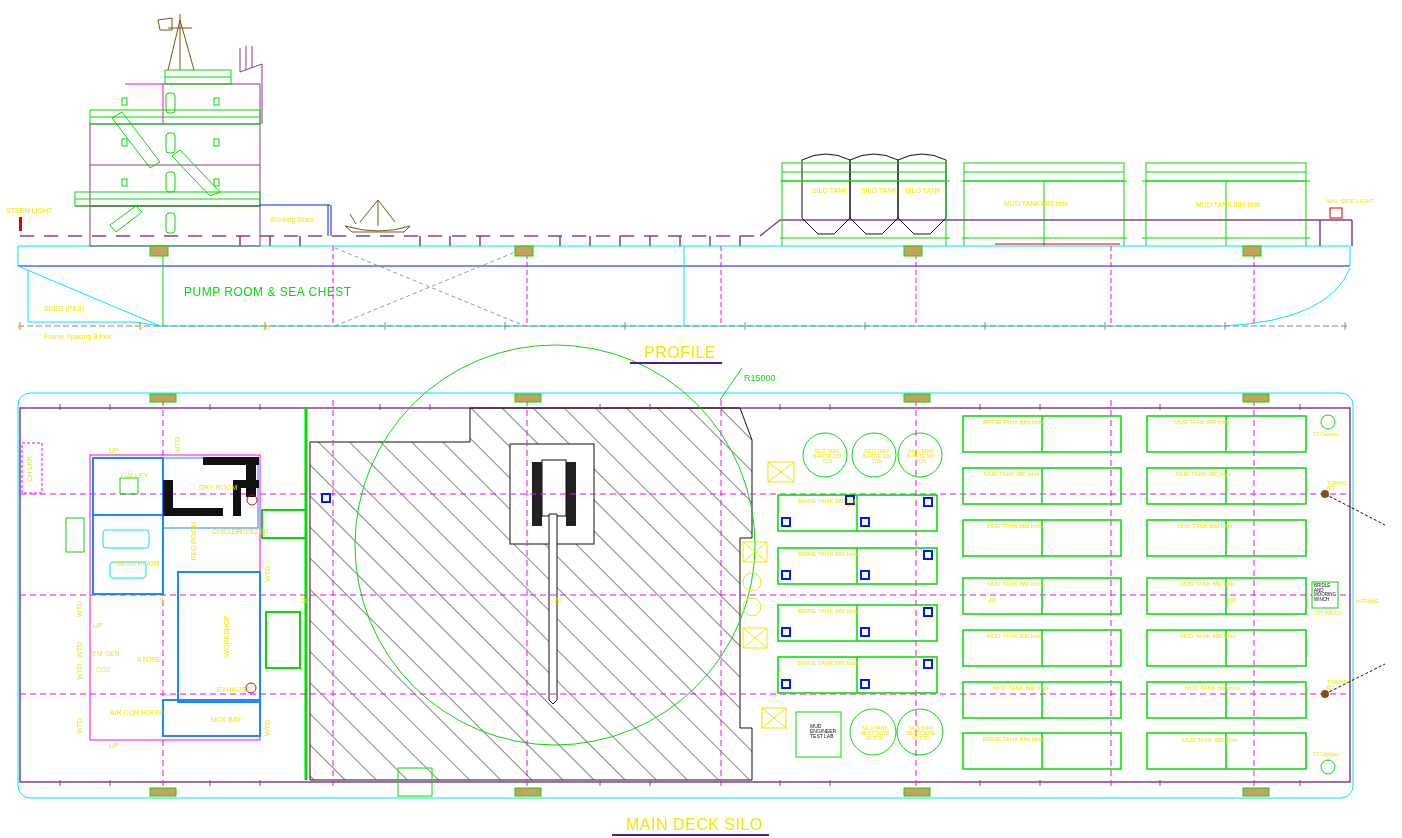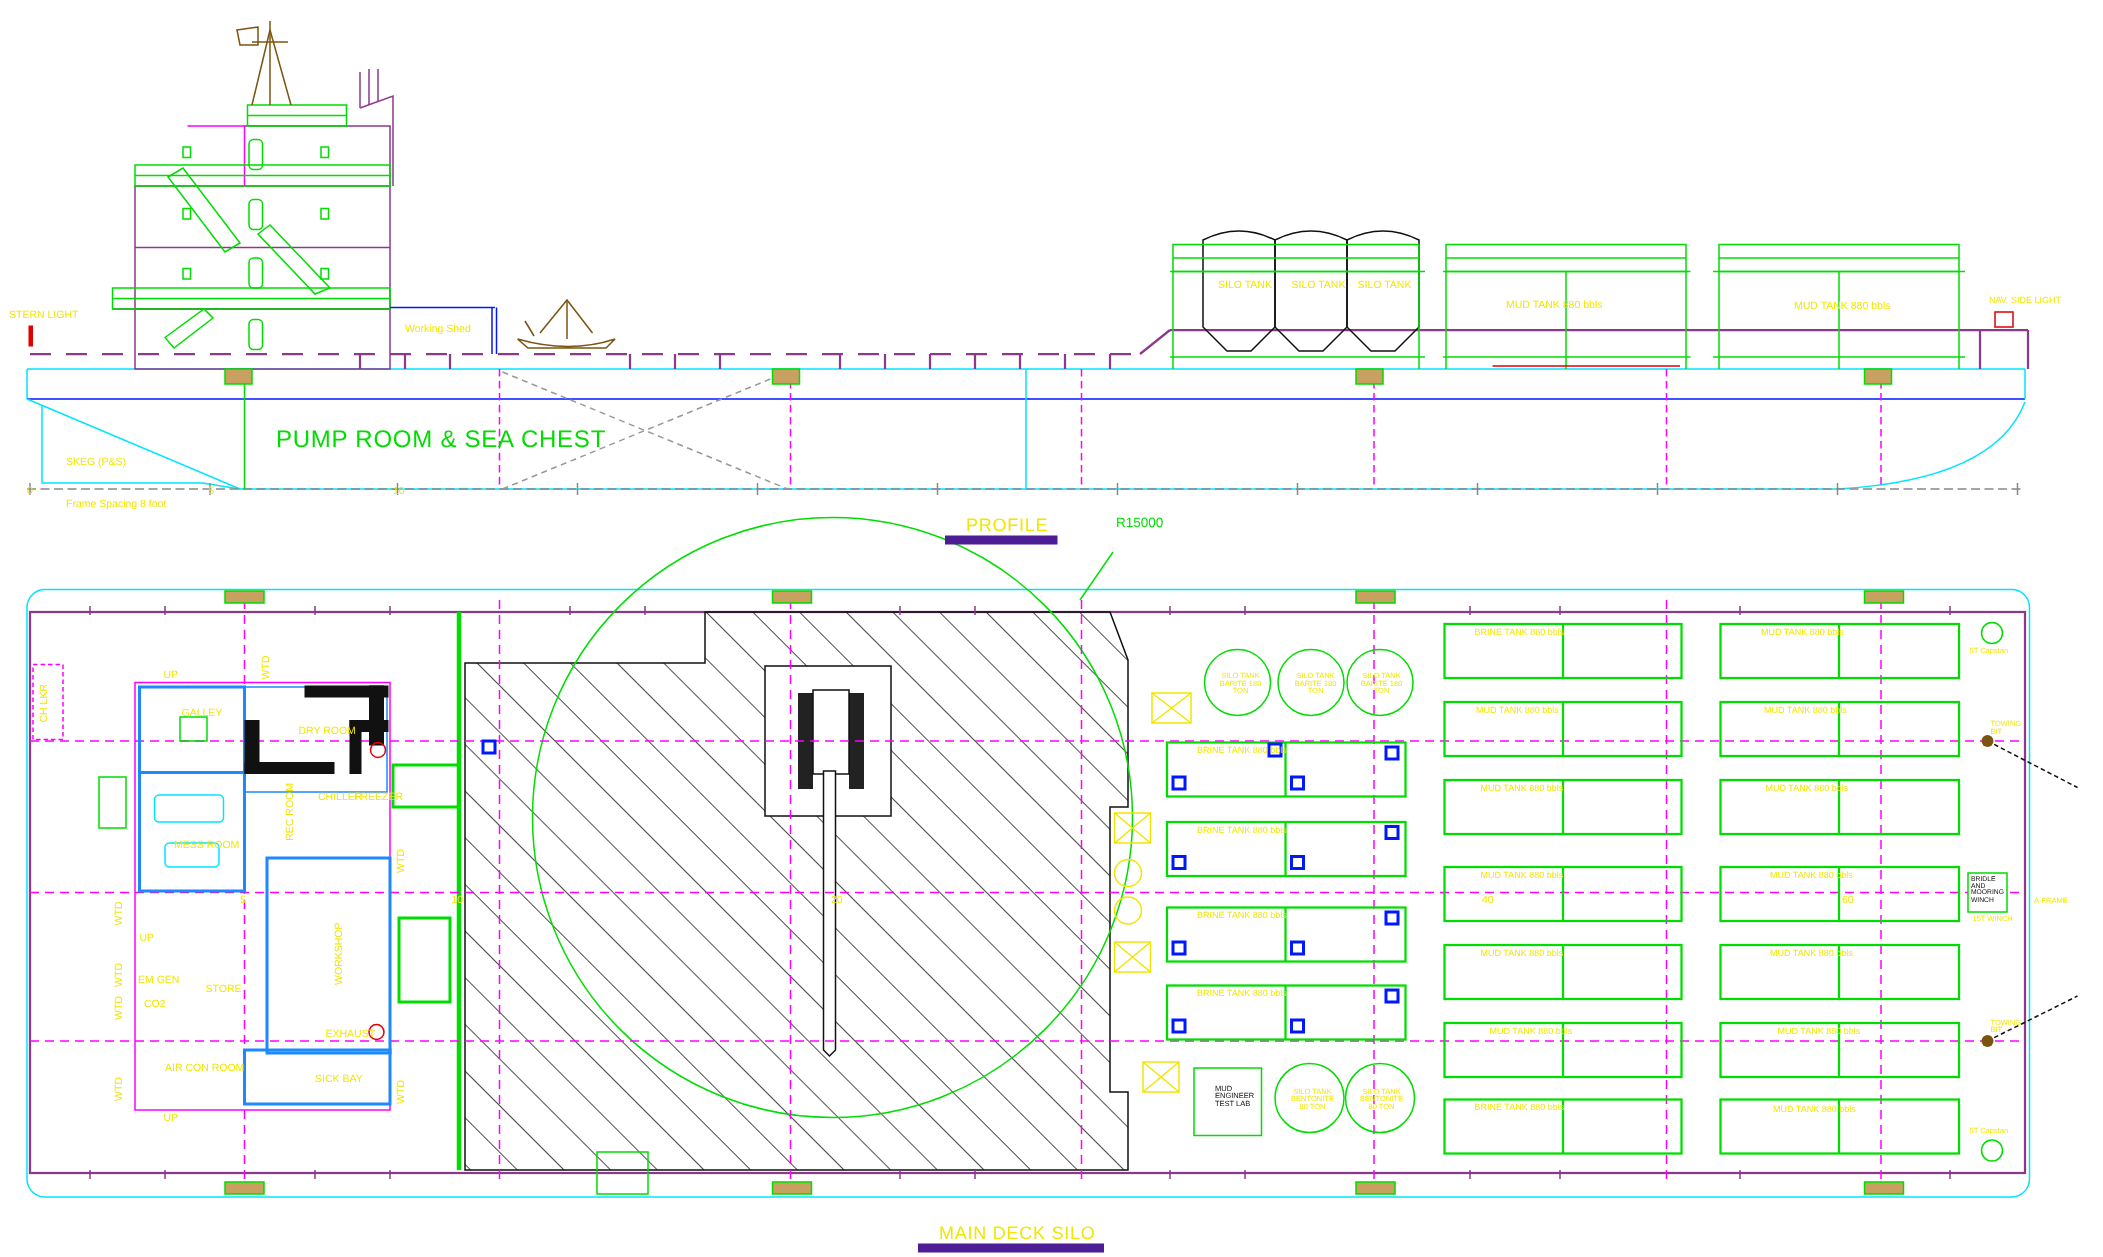--- a/index.html
+++ b/index.html
@@ -2,22 +2,22 @@
 <html><head>
 <meta charset="utf-8">
 <style>
   html,body{margin:0;padding:0;background:#ffffff;}
   body{width:1402px;height:838px;position:relative;overflow:hidden;font-family:"Liberation Sans",sans-serif;}
   svg{position:absolute;left:0;top:0;}
   .lbl{position:absolute;color:#f2e600;font-family:"Liberation Sans",sans-serif;font-size:7px;white-space:nowrap;line-height:1;}
   .lbl.v{writing-mode:vertical-rl;transform:rotate(180deg);}
   .lbl.g{color:#00dd00;}
   .lbl.k{color:#111111;}
-  .title{position:absolute;color:#f2e600;font-size:12px;letter-spacing:0.5px;border-bottom:6px solid #4c1d95;padding:0 6px 0 14px;line-height:1.1;}
-  .big{position:absolute;color:#00dd00;font-size:16px;letter-spacing:0.5px;}
+  .title{position:absolute;color:#f2e600;font-size:16px;letter-spacing:0.5px;border-bottom:2px solid #4c1d95;padding:0 6px 0 14px;line-height:1.1;}
+  .big{position:absolute;color:#00dd00;font-size:12px;letter-spacing:0.5px;}
 </style>
 </head>
 <body>
 
 <svg width="1402" height="838" viewBox="0 0 1402 838">
 
   <g>
 
     <g fill="none" stroke="#00e5ff" stroke-width="1">
       <line x1="18" y1="246" x2="1350" y2="246"></line>
@@ -399,21 +399,21 @@
 <div class="lbl" style="left:139px;top:324px;">5</div>
 <div class="lbl" style="left:262px;top:324px;">10</div>
 <div class="lbl" style="left:812px;top:187px;">SILO TANK</div>
 <div class="lbl" style="left:861px;top:187px;">SILO TANK</div>
 <div class="lbl" style="left:905px;top:187px;">SILO TANK</div>
 <div class="lbl" style="left:1004px;top:200px;">MUD TANK 880 bbls</div>
 <div class="lbl" style="left:1196px;top:201px;">MUD TANK 880 bbls</div>
 <div class="lbl" style="left:1326px;top:198px;font-size:6px;">NAV. SIDE LIGHT</div>
 
 <div class="title" style="left:630px;top:344px;">PROFILE</div>
-<div class="lbl g" style="left:744px;top:344px;font-size:9px;">R15000</div>
+<div class="lbl g" style="left:744px;top:374px;font-size:9px;">R15000</div>
 <div class="title" style="left:612px;top:816px;">MAIN DECK SILO</div>
 
 <div class="lbl v" style="left:26px;top:456px;">CH LKR</div>
 <div class="lbl" style="left:121px;top:472px;">GALLEY</div>
 <div class="lbl" style="left:199px;top:484px;">DRY ROOM</div>
 <div class="lbl v" style="left:190px;top:522px;">REC ROOM</div>
 <div class="lbl" style="left:212px;top:528px;">CHILLER</div>
 <div class="lbl" style="left:236px;top:528px;">FREEZER</div>
 <div class="lbl" style="left:116px;top:560px;">MESS ROOM</div>
 <div class="lbl v" style="left:223px;top:615px;">WORKSHOP</div>

